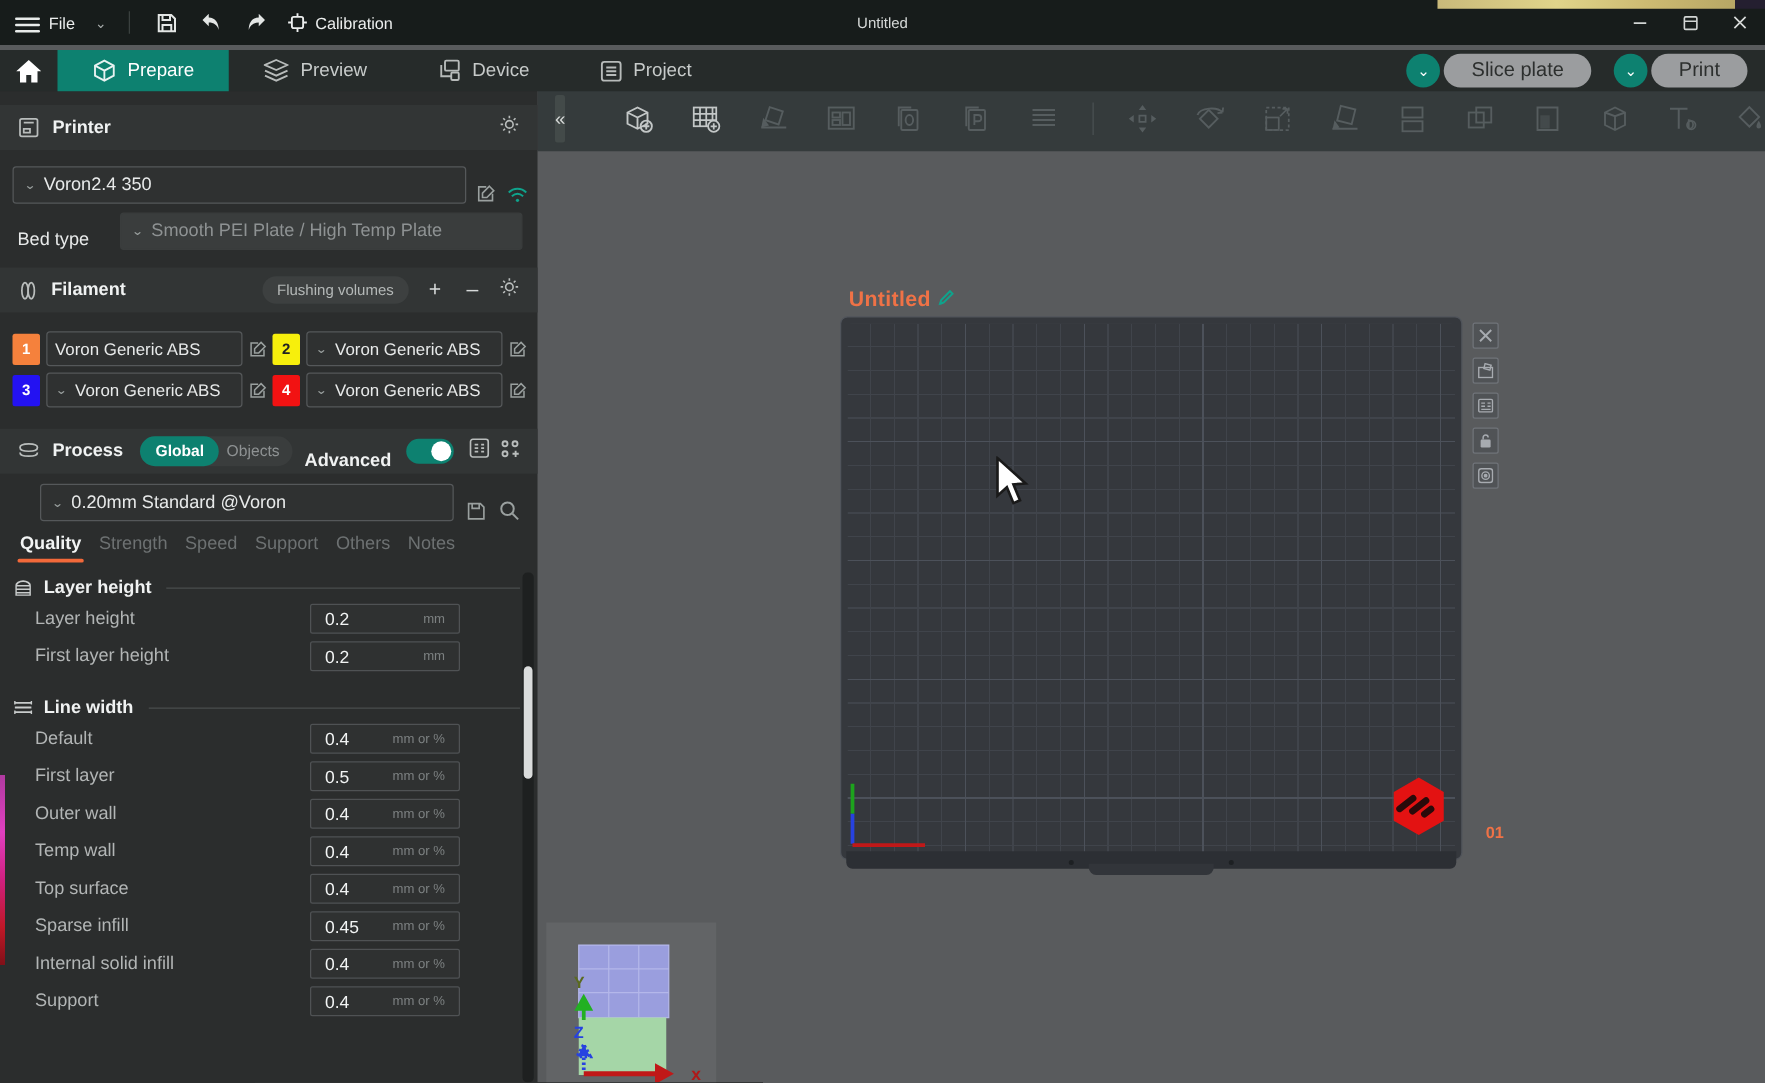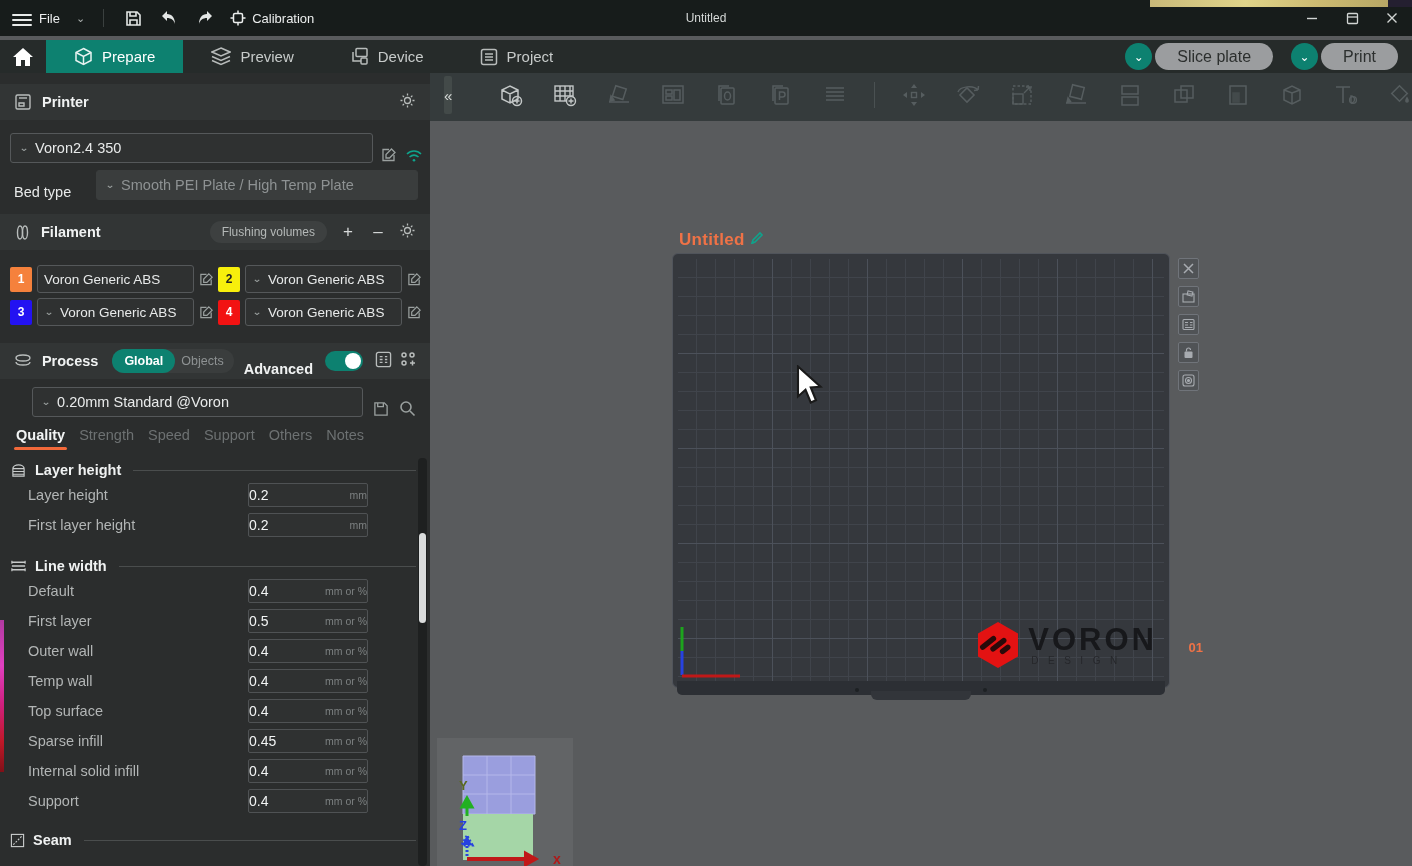--- a/index.html
+++ b/index.html
@@ -82,21 +82,21 @@
   .ptab.active { color:#f2f4f4; font-weight:bold; }
   .ptab.active::after { content:""; position:absolute; left:-2px; right:-2px; bottom:0; height:3px; border-radius:2px; background:#f2693a; }
 
   .params { position:relative; margin-top:2px; }
   .group-hd { display:flex; align-items:center; gap:8px; padding:10px 14px 2px 10px; }
   .group-hd .gtitle { color:#f0f2f2; font-size:14.5px; font-weight:bold; white-space:nowrap; }
   .group-hd .gline { flex:1; height:1px; background:#4a4d4d; margin-left:4px; }
   .group-hd svg { color:#c9cccc; }
   .prow { display:flex; align-items:center; height:30px; padding-left:28px; }
   .plabel { color:#b2b5b5; font-size:14.5px; }
-  .pinput { position:absolute; left:248px; width:120px; height:24px; border:1px solid #4f5254; border-radius:2px; background:#2f3131; display:flex; align-items:center; padding:0 0;gap:15px; }
+  .pinput { position:absolute; left:248px; width:120px; height:24px; border:1px solid #4f5254; border-radius:2px; background:#2f3131; display:flex; align-items:center; padding:0 11px;gap:15px; }
   .prow { position:relative; }
   .pval { color:#f2f4f4; font-size:14px; }
   .punit { margin-left:auto; color:#7c8081; font-size:10.5px; }
 
   .scroll-track { position:absolute; right:3px; top:389px; width:9px; bottom:0; background:#1e2020; border-radius:4px; }
   .scroll-thumb { position:absolute; left:1px; top:75px; width:7px; height:90px; background:#dadcdc; border-radius:4px; }
 
   .pink-strip { position:absolute; left:0; top:620px; width:4px; height:152px; background:linear-gradient(#b03aa0,#e040c0 30%,#d02080 55%,#c01828 80%,#801018); z-index:35; }
 
   
@@ -123,21 +123,21 @@
   .plate-title { position:absolute; left:6px; top:-24px; display:flex; align-items:center; gap:5px; }
   .plate-title .ptxt { color:#ef7246; font-size:17px; font-weight:bold; letter-spacing:.3px; }
   .plate-title .pedit { color:#0fa38c; }
 
   .axis { position:absolute; left:5px; bottom:6px; width:70px; height:56px; }
 
   .voron-logo { position:absolute; right:12px; bottom:18px; display:flex; align-items:center; gap:8px; }
   .vl-text { display:flex; flex-direction:column; line-height:1; }
   .vl-brand { font-size:31px; font-weight:bold; color:#17181b; letter-spacing:3px; }
   .vl-sub { font-size:10px; color:#26272b; letter-spacing:9.5px; margin-top:1px; padding-left:3px; }
-  .plate-num { position:absolute; right:-34px; bottom:32px; color:#ef7246; font-size:13px; font-weight:bold; }
+  .plate-num { position:absolute; right:-34px; bottom:14px; color:#ef7246; font-size:13px; font-weight:bold; }
 
   .plate-tools { position:absolute; right:-30px; top:4px; display:flex; flex-direction:column; gap:7px; }
   .pt-btn { width:21px; height:21px; border:1px solid #70747a; border-radius:2px; color:#a7abb0; display:flex; align-items:center; justify-content:center; background:rgba(64,68,74,.35); }
 
   .navcube { position:absolute; left:7px; bottom:0; width:136px; height:128px; background:#626466; }
 
   .cursor { position:absolute; left:365px; top:296px; z-index:20; }
 
   [data-interactable] { }
 </style>
@@ -515,28 +515,20 @@
           </span>
       </div>
       <div class="prow" data-interactable="false">
         <span class="plabel" data-interactable="false">Support</span>
         <span class="pinput" data-interactable="true">
             <span class="pval" data-interactable="false">0.4</span>
             <span class="punit" data-interactable="false">mm or %</span>
           </span>
       </div>
 
-      <div class="group-hd" style="margin-top:6px;" data-interactable="false">
-        <svg width="15" height="15" viewBox="0 0 16 16" fill="none" stroke="currentColor" stroke-width="1.2" data-interactable="false">
-            <rect x="1.5" y="1.5" width="13" height="13"></rect>
-            <path d="M3.5 12.5 L12.5 3.5" stroke-dasharray="2 1.5"></path>
-          </svg>
-        <span class="gtitle" data-interactable="false">Seam</span>
-        <span class="gline" data-interactable="false"></span>
-      </div>
     </div>
 
     <div class="scroll-track" data-interactable="true">
       <div class="scroll-thumb" data-interactable="true"></div>
     </div>
   </div>
 
   <div class="pink-strip" data-interactable="false"></div>
 
   <div class="viewport" data-interactable="true">
@@ -686,24 +678,20 @@
 
       <div class="voron-logo" data-interactable="false">
         <svg width="44" height="48" viewBox="0 0 44 48" data-interactable="false">
           <polygon points="22,1 42,12.5 42,35.5 22,47 2,35.5 2,12.5" fill="#e31212"></polygon>
           <g transform="rotate(-38 22 24)" fill="#2a0a0a">
             <rect x="6" y="13.5" width="19" height="5.4" rx="2.7"></rect>
             <rect x="13" y="21.3" width="19" height="5.4" rx="2.7"></rect>
             <rect x="19" y="29.1" width="12" height="5.4" rx="2.7"></rect>
           </g>
         </svg>
-        <span class="vl-text">
-          <span class="vl-brand" data-interactable="false">VORON</span>
-          <span class="vl-sub" data-interactable="false">DESIGN</span>
-        </span>
       </div>
       <span class="plate-num" data-interactable="false">01</span>
 
       <div class="plate-tools" data-interactable="false">
         <span class="pt-btn" data-interactable="true">
             <svg width="11" height="11" viewBox="0 0 11 11" stroke="currentColor" stroke-width="1.5" data-interactable="false">
               <path d="M1 1 L10 10 M10 1 L1 10"></path>
             </svg>
           </span>
         <span class="pt-btn" data-interactable="true">

